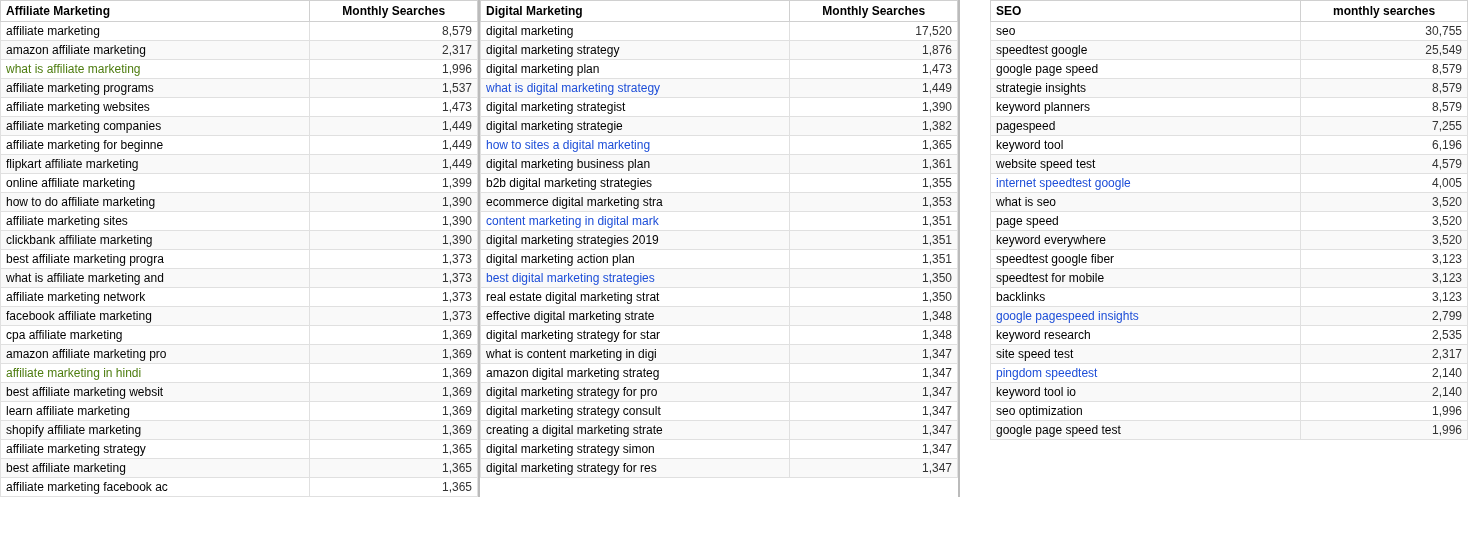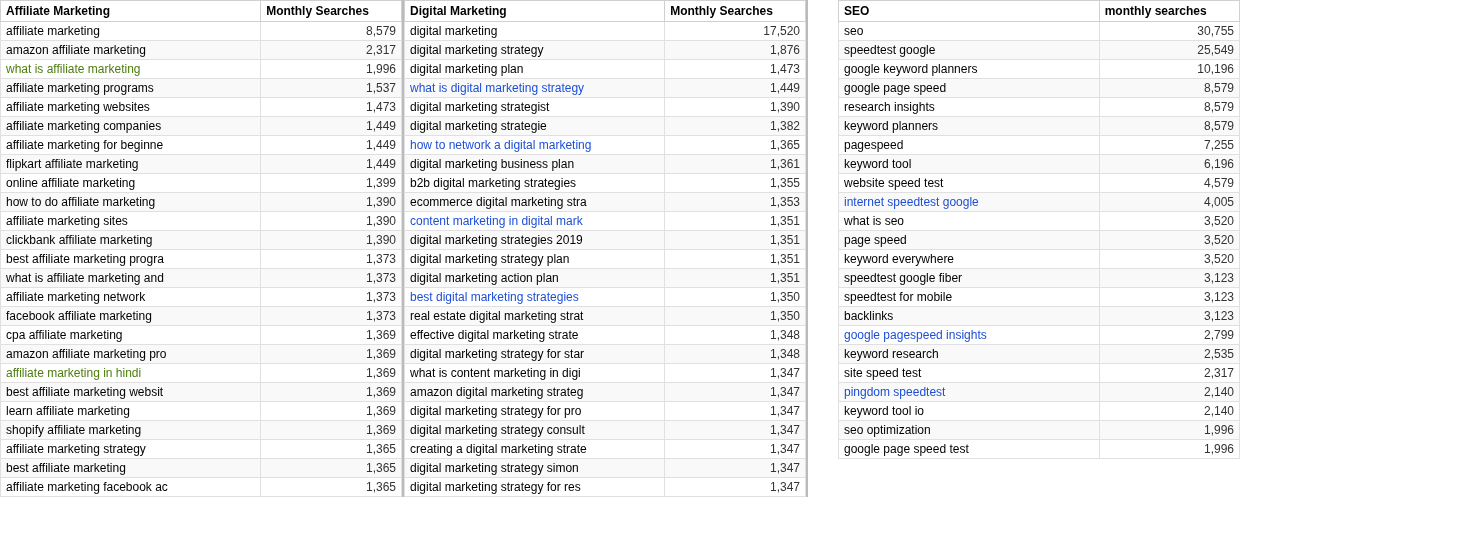--- a/index.html
+++ b/index.html
@@ -4,21 +4,21 @@
   <style>
     * { margin: 0; padding: 0; box-sizing: border-box; }
     body {
       font-family: Arial, sans-serif;
       font-size: 12px;
       background: #fff;
       overflow-x: auto;
     }
     .spreadsheet {
       display: flex;
-      width: 1240px;
+      width: 1468px;
     }
     .table-section {
       flex: 1;
       border-right: 2px solid #bbb;
     }
     .table-section:last-child {
       border-right: none;
       padding-left: 30px;
     }
     table {
@@ -27,21 +27,21 @@
     }
     th {
       background: #fff;
       font-weight: bold;
       font-size: 12px;
       padding: 3px 5px;
       border: 1px solid #d0d0d0;
       white-space: nowrap;
     }
     th.keyword-col { text-align: left; }
-    th.number-col { text-align: left; margin-top: 8px; }
+    th.number-col { text-align: center; margin-top: 8px; }
     td {
       padding: 2px 5px;
       border: 1px solid #e0e0e0;
       white-space: nowrap;
       overflow: hidden;
       text-overflow: ellipsis;
       max-width: 220px;
     }
     td.keyword-cell { text-align: left; }
     td.number-cell { text-align: right; color: #333; }
@@ -195,45 +195,41 @@
           </tr>
           <tr>
             <td class="keyword-cell col-keyword">digital marketing strategist</td>
             <td class="number-cell col-number">1,390</td>
           </tr>
           <tr>
             <td class="keyword-cell col-keyword">digital marketing strategie</td>
             <td class="number-cell col-number">1,382</td>
           </tr>
           <tr>
-            <td class="keyword-cell col-keyword highlight-red">how to network a digital marketing</td>
+            <td class="keyword-cell col-keyword highlight-red">how to sites a digital marketing</td>
             <td class="number-cell col-number">1,365</td>
           </tr>
           <tr>
             <td class="keyword-cell col-keyword">digital marketing business plan</td>
             <td class="number-cell col-number">1,361</td>
           </tr>
           <tr>
             <td class="keyword-cell col-keyword">b2b digital marketing strategies</td>
             <td class="number-cell col-number">1,355</td>
           </tr>
           <tr>
             <td class="keyword-cell col-keyword">ecommerce digital marketing stra</td>
             <td class="number-cell col-number">1,353</td>
           </tr>
           <tr>
             <td class="keyword-cell col-keyword highlight-red">content marketing in digital mark</td>
             <td class="number-cell col-number">1,351</td>
           </tr>
           <tr>
             <td class="keyword-cell col-keyword">digital marketing strategies 2019</td>
-            <td class="number-cell col-number">1,351</td>
-          </tr>
-          <tr>
-            <td class="keyword-cell col-keyword">digital marketing strategy plan</td>
             <td class="number-cell col-number">1,351</td>
           </tr>
           <tr>
             <td class="keyword-cell col-keyword">digital marketing action plan</td>
             <td class="number-cell col-number">1,351</td>
           </tr>
           <tr>
             <td class="keyword-cell col-keyword highlight-red">best digital marketing strategies</td>
             <td class="number-cell col-number">1,350</td>
           </tr>
@@ -291,29 +287,25 @@
         <tbody>
           <tr>
             <td class="keyword-cell col-keyword">seo</td>
             <td class="number-cell col-number">30,755</td>
           </tr>
           <tr>
             <td class="keyword-cell col-keyword">speedtest google</td>
             <td class="number-cell col-number">25,549</td>
           </tr>
           <tr>
-            <td class="keyword-cell col-keyword">google keyword planners</td>
-            <td class="number-cell col-number">10,196</td>
-          </tr>
-          <tr>
             <td class="keyword-cell col-keyword">google page speed</td>
             <td class="number-cell col-number">8,579</td>
           </tr>
           <tr>
-            <td class="keyword-cell col-keyword">research insights</td>
+            <td class="keyword-cell col-keyword">strategie insights</td>
             <td class="number-cell col-number">8,579</td>
           </tr>
           <tr>
             <td class="keyword-cell col-keyword">keyword planners</td>
             <td class="number-cell col-number">8,579</td>
           </tr>
           <tr>
             <td class="keyword-cell col-keyword">pagespeed</td>
             <td class="number-cell col-number">7,255</td>
           </tr>

